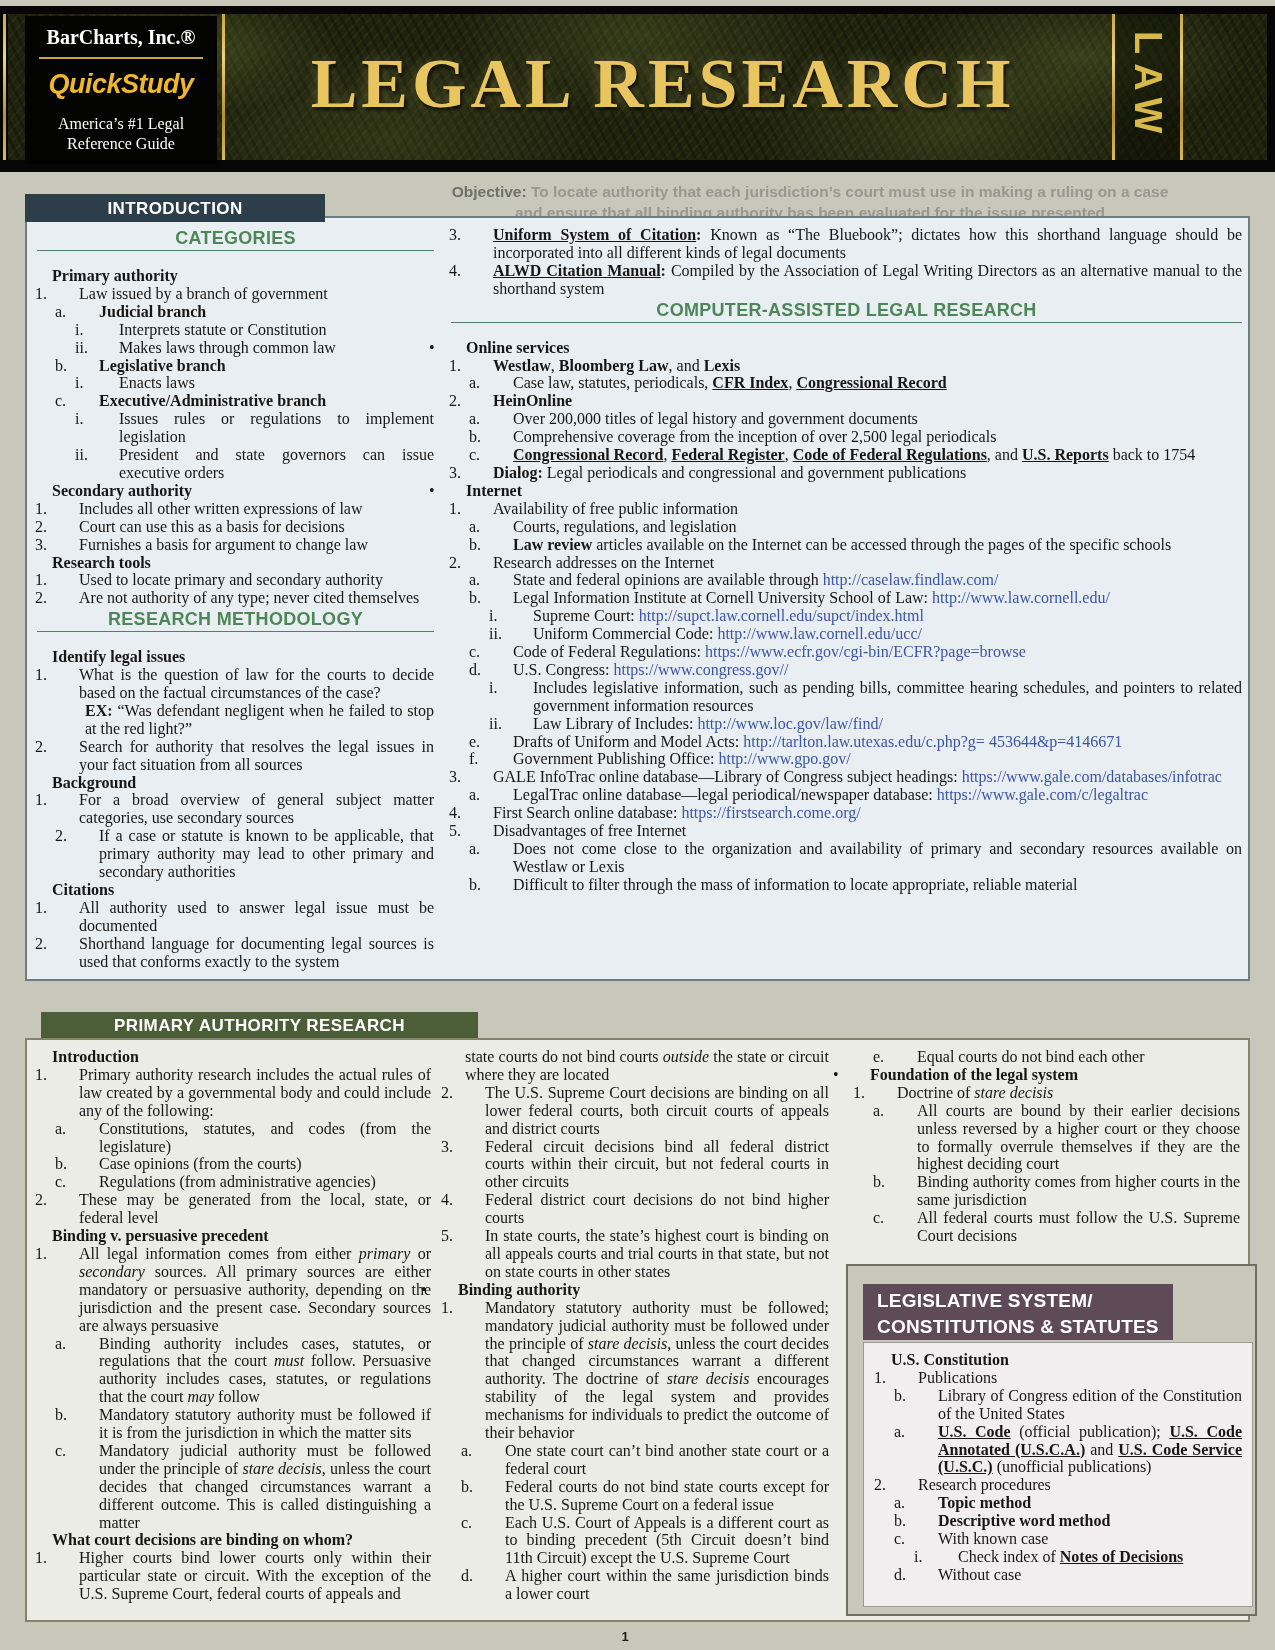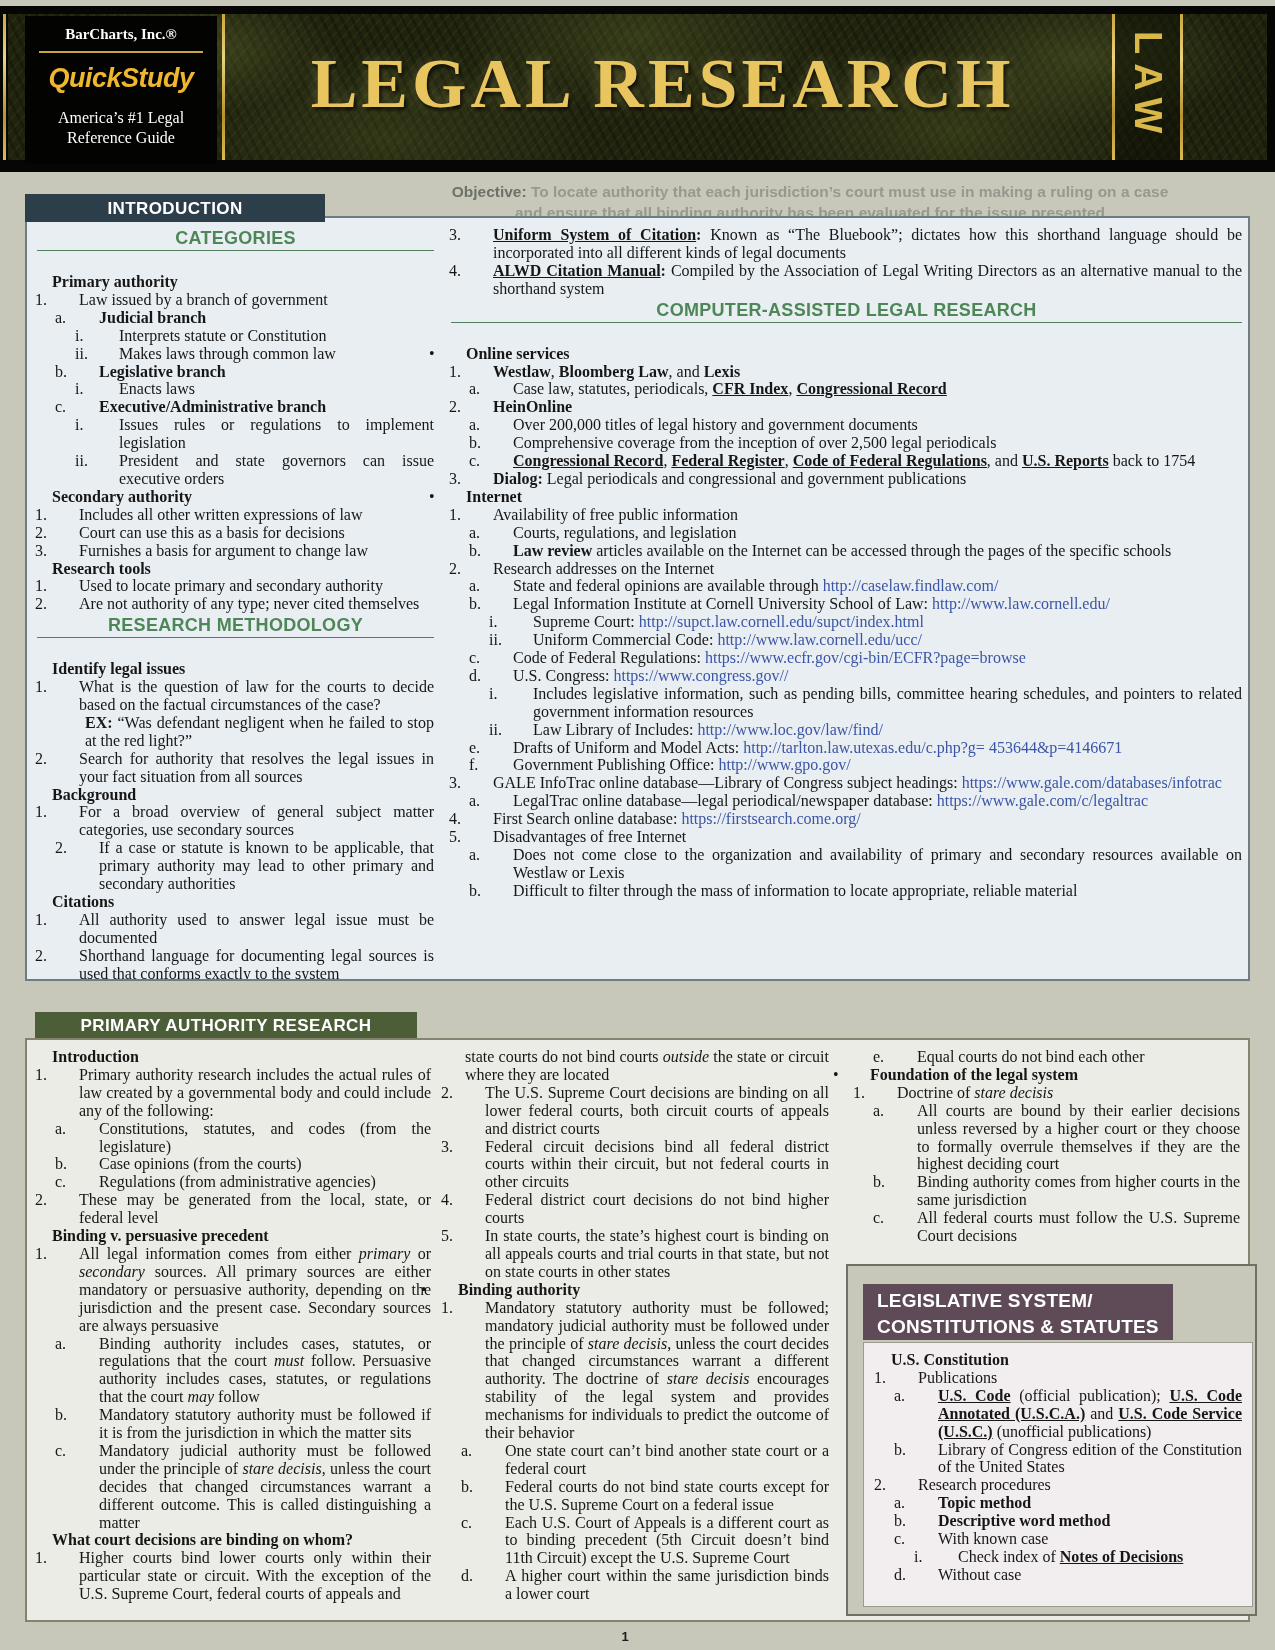--- a/index.html
+++ b/index.html
@@ -23,41 +23,41 @@
       repeating-linear-gradient(63deg, rgba(0,0,0,.22) 0 3px, transparent 3px 9px),
       repeating-linear-gradient(-48deg, rgba(60,70,25,.25) 0 2px, transparent 2px 8px);}
   .grule{position:absolute;top:0;bottom:0;width:3px;
          background:linear-gradient(180deg,#caa63e,#ecd27c 30%,#b9922f 70%,#dcb954);}
   .law-strip{position:absolute;top:0;bottom:0;left:1107px;width:65px;background:rgba(8,10,3,.45);}
   .law{position:absolute;top:0;bottom:0;left:1107px;width:65px;display:flex;align-items:center;justify-content:center;
        writing-mode:vertical-rl;font-family:"Liberation Sans",sans-serif;font-weight:bold;font-size:38px;
        letter-spacing:9px;color:#d9b84a;}
   .brand{position:absolute;left:17px;top:2px;width:192px;height:138px;background:#030302;
          color:#fff;text-align:center;padding-top:10px;}
-  .brand-top{font-size:15px;font-weight:bold;border-bottom:2px solid #caa63e;
+  .brand-top{font-size:20px;font-weight:bold;border-bottom:2px solid #caa63e;
              padding-bottom:8px;margin:0 14px 10px;}
   .qs{font-family:"Liberation Sans",sans-serif;font-style:italic;font-weight:bold;
       font-size:27px;color:#f0b72e;margin-bottom:14px;letter-spacing:-.5px;}
   .tagline{font-size:16px;line-height:20px;}
   .cover-title{position:absolute;left:225px;right:175px;top:50%;transform:translateY(-54%);
       text-align:center;font-family:"Liberation Serif",serif;font-weight:bold;font-size:70px;
       letter-spacing:4px;color:#e8c55e;white-space:nowrap;
       text-shadow:2px 3px 4px rgba(0,0,0,.85), 0 0 14px rgba(245,225,140,.28);}
 
   
   .objective{position:absolute;left:430px;top:181px;width:760px;text-align:center;
       font-family:"Liberation Sans",sans-serif;font-weight:bold;font-size:15.5px;
       line-height:21px;color:#97998f;}
   .obj-label{color:#6d7168;}
 
   
   .tab{position:absolute;color:#fff;font-family:"Liberation Sans",sans-serif;font-weight:bold;
        font-size:17px;text-align:center;letter-spacing:.4px;z-index:3;}
   #tab-intro{left:25px;top:194px;width:300px;height:28px;line-height:29px;background:var(--navy);}
-  #tab-primary{left:35px;top:1012px;width:382px;height:26px;line-height:27px;background:var(--olive);}
+  #tab-primary{left:41px;top:1012px;width:437px;height:26px;line-height:27px;background:var(--olive);}
   .box{position:absolute;overflow:hidden;}
   #box-intro{left:25px;top:216px;width:1221px;height:761px;background:var(--introBg);border:2px solid #6e7c84;}
   #box-primary{left:25px;top:1038px;width:1221px;height:580px;background:var(--primaryBg);border:2px solid #83836e;}
   .col{position:absolute;top:8px;}
   #intro-left{left:10px;width:397px;}
   #intro-right{left:424px;width:791px;}
   #p-col1{left:10px;width:394px;}
   #p-col2{left:416px;width:386px;}
   #p-col3{left:828px;width:385px;}
 
@@ -65,21 +65,21 @@
   #leg-panel{position:absolute;left:846px;top:1264px;width:407px;height:348px;
              background:var(--page);border:2px solid #6f6f63;z-index:4;}
   #leg-head{position:absolute;left:15px;top:18px;width:296px;height:52px;background:var(--plum);
             color:#fff;font-family:"Liberation Sans",sans-serif;font-weight:bold;font-size:19px;
             line-height:26px;padding:4px 0 0 14px;letter-spacing:.2px;}
   #leg-body{position:absolute;left:15px;top:76px;right:2px;bottom:7px;background:var(--legBg);
             border:1.5px solid #9b9b90;padding:8px 10px 0 12px;overflow:hidden;}
 
   
   .sub{font-family:"Liberation Sans",sans-serif;font-weight:bold;font-size:18px;color:var(--green);
-       text-align:center;border-bottom:1.5px solid #527f5e;padding-bottom:1px;margin:2px 0 22px;
+       text-align:center;border-bottom:1.5px solid #527f5e;padding-bottom:1px;margin:2px 0 16px;
        letter-spacing:.3px;}
   .li{font-size:16px;line-height:17.9px;text-align:justify;color:#161616;}
   .m{display:inline-block;min-width:22px;}
   .r-b{font-weight:bold;}
   .r-i{font-style:italic;}
   .r-bu{font-weight:bold;text-decoration:underline;}
   .r-l{color:var(--link);}
 
   .pageno{position:absolute;left:0;top:1629px;width:1250px;text-align:center;
           font-family:"Liberation Sans",sans-serif;font-weight:bold;font-size:13px;color:#1d1d1d;}
@@ -225,22 +225,22 @@
   </div>
 
   <div id="leg-panel">
     <div id="leg-head">
       <span>LEGISLATIVE SYSTEM/</span><br>
       <span>CONSTITUTIONS &amp; STATUTES</span>
     </div>
     <div id="leg-body">
         <div class="li" style="padding-left: 22px; text-indent: -22px;"><span class="m" style="min-width: 15px;">•</span><span class="r-b">U.S. Constitution</span></div>
         <div class="li" style="padding-left: 42px; text-indent: -22px;"><span class="m">1.</span><span>Publications</span></div>
+        <div class="li" style="padding-left: 62px; text-indent: -22px;"><span class="m">b.</span><span>Library of Congress edition of the Constitution of the United States</span></div>
         <div class="li" style="padding-left: 62px; text-indent: -22px;"><span class="m">a.</span><span class="r-bu">U.S. Code</span><span> (official publication); </span><span class="r-bu">U.S. Code Annotated (U.S.C.A.)</span><span> and </span><span class="r-bu">U.S. Code Service (U.S.C.)</span><span> (unofficial publications)</span></div>
-        <div class="li" style="padding-left: 62px; text-indent: -22px;"><span class="m">b.</span><span>Library of Congress edition of the Constitution of the United States</span></div>
         <div class="li" style="padding-left: 42px; text-indent: -22px;"><span class="m">2.</span><span>Research procedures</span></div>
         <div class="li" style="padding-left: 62px; text-indent: -22px;"><span class="m">a.</span><span class="r-b">Topic method</span></div>
         <div class="li" style="padding-left: 62px; text-indent: -22px;"><span class="m">b.</span><span class="r-b">Descriptive word method</span></div>
         <div class="li" style="padding-left: 62px; text-indent: -22px;"><span class="m">c.</span><span>With known case</span></div>
         <div class="li" style="padding-left: 82px; text-indent: -22px;"><span class="m">i.</span><span>Check index of </span><span class="r-bu">Notes of Decisions</span></div>
         <div class="li" style="padding-left: 62px; text-indent: -22px;"><span class="m">d.</span><span>Without case</span></div>
       </div>
   </div>
 
   <div class="pageno">1</div>

